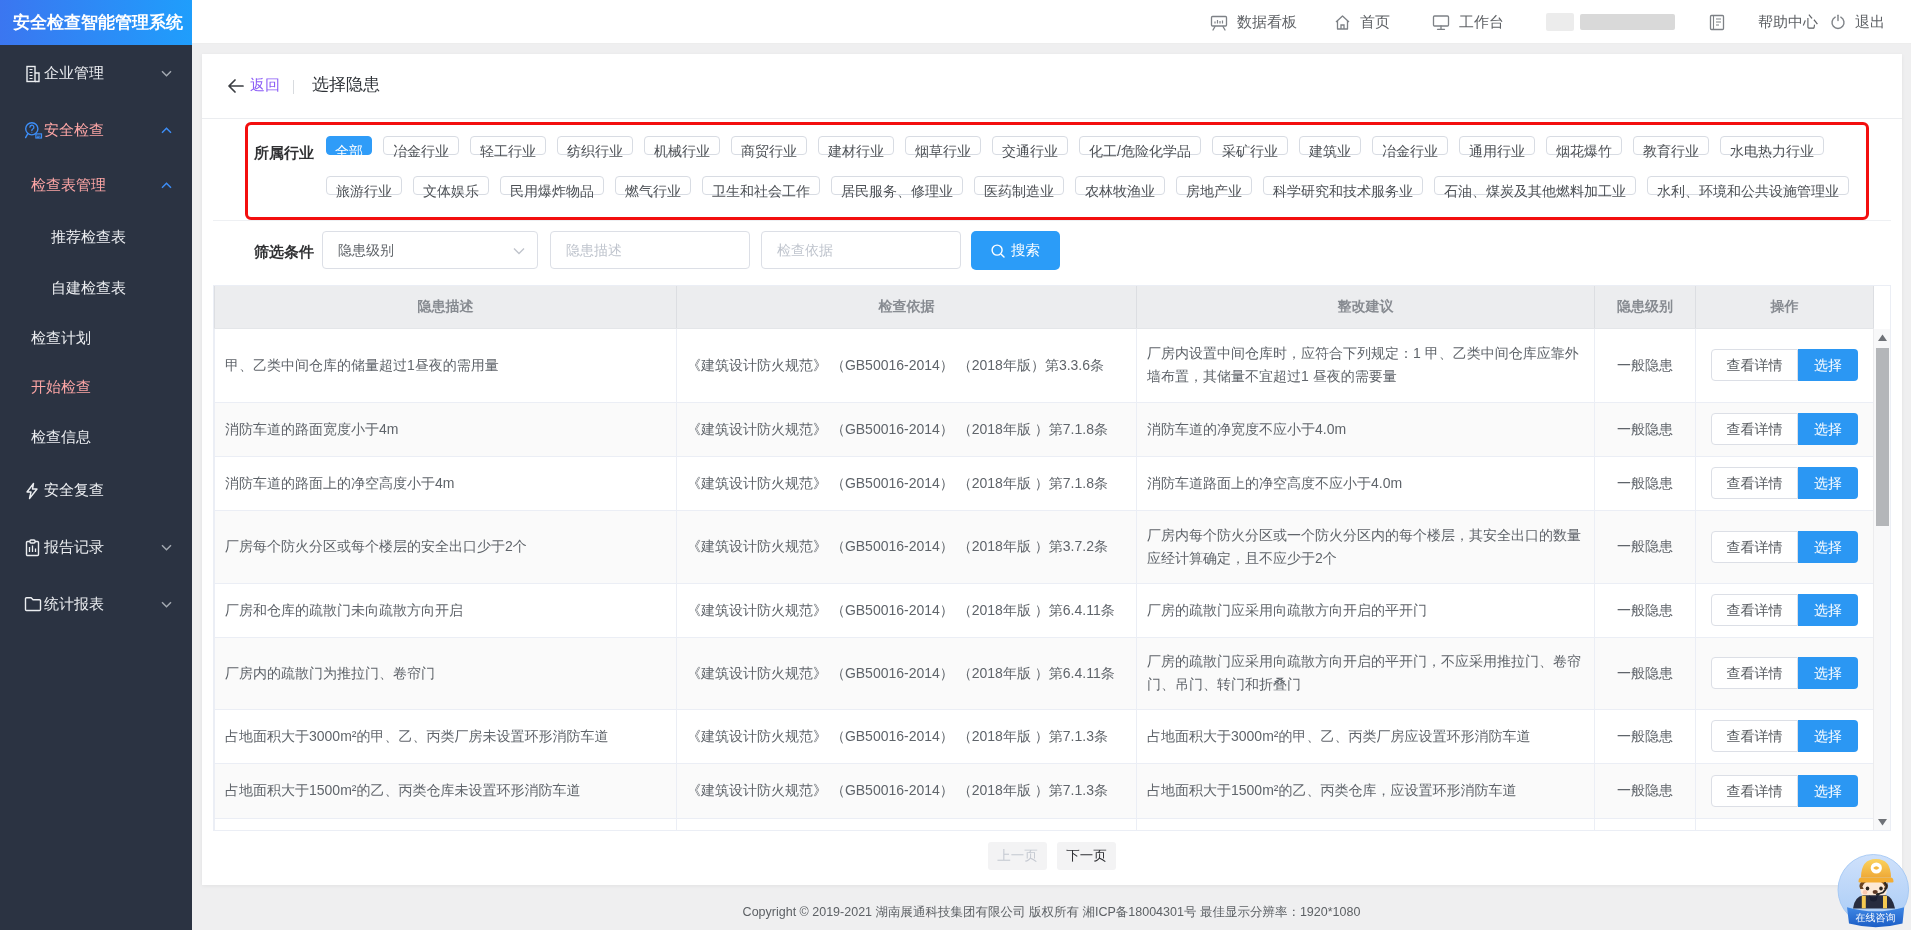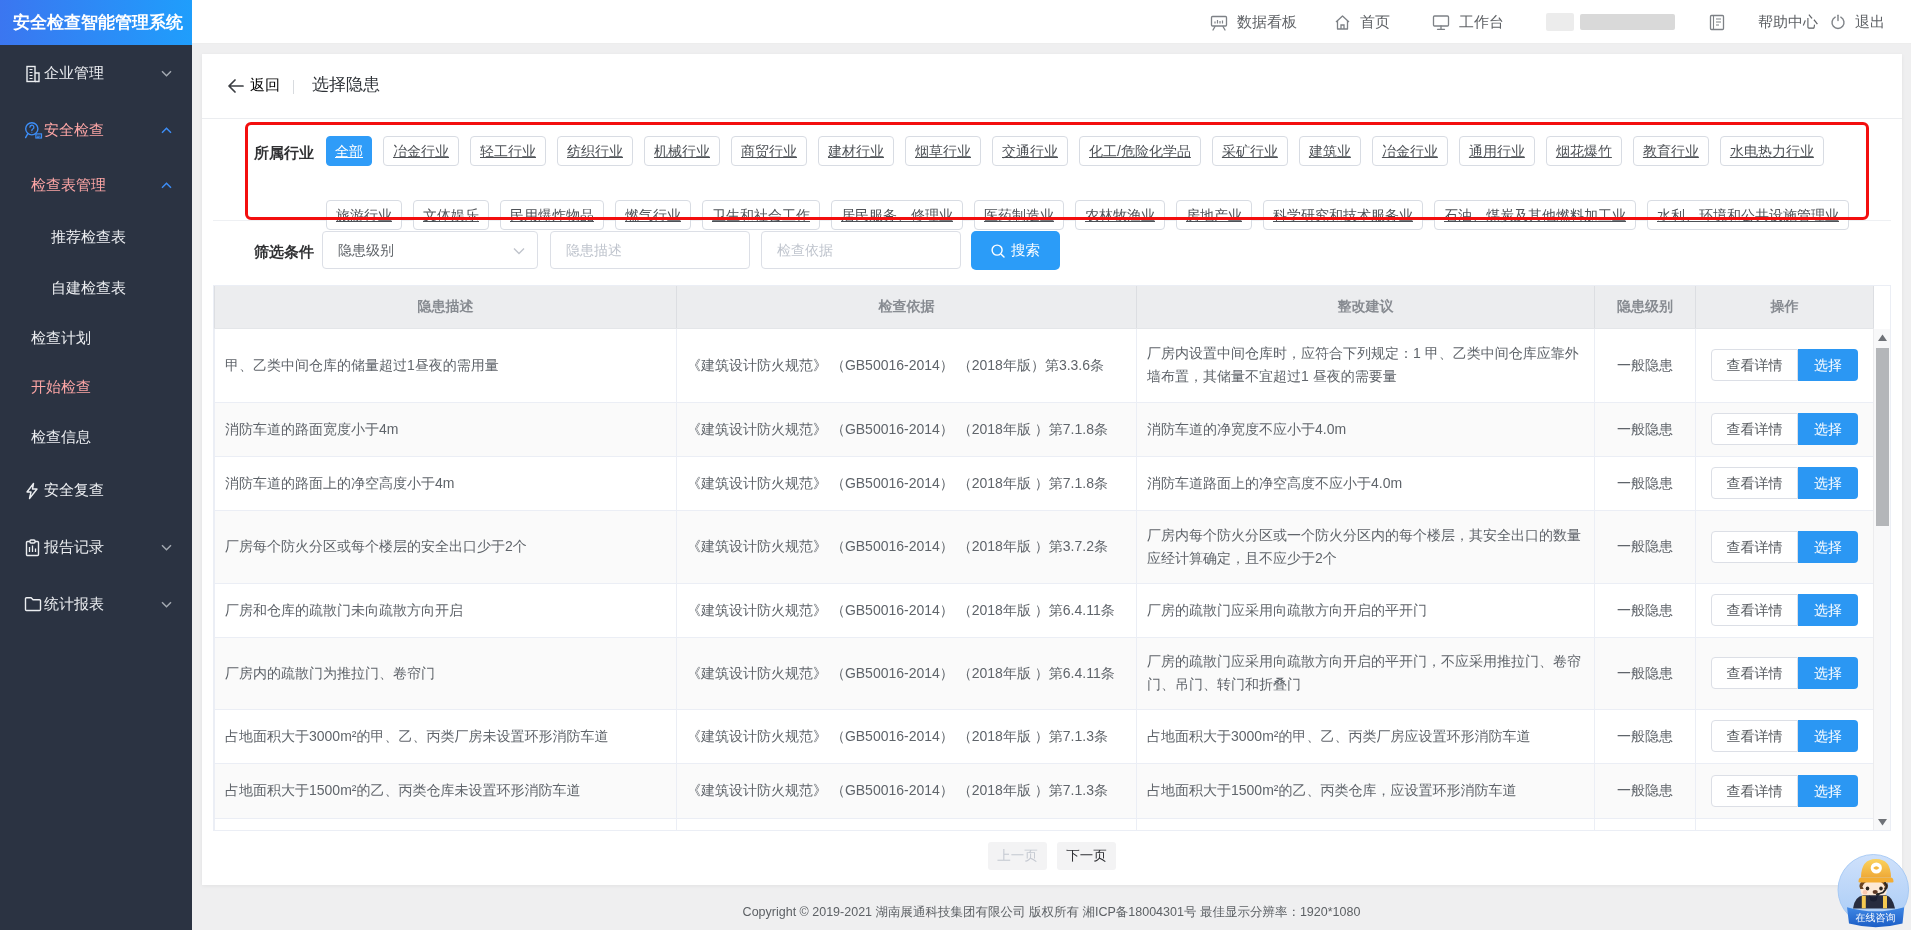--- a/index.html
+++ b/index.html
@@ -13,27 +13,27 @@
 .mi .t3{margin-left:51px;}
 .mi .chev{position:absolute;left:auto;right:20px;}
 .blue{color:#fca5a5;text-align:center;}
 
 #top{position:absolute;left:192px;top:0;width:1719px;height:44px;background:#fff;border-bottom:1px solid #ededed;z-index:4;}
 .tnav{position:absolute;top:0;height:44px;display:flex;align-items:center;color:#5f6266;font-size:15px;}
 .tnav svg{margin-right:9px;}
 
 #card{position:absolute;left:202px;top:54px;width:1700px;height:831px;background:#fff;box-shadow:0 1px 4px rgba(0,0,0,.06);}
 #chead{position:absolute;left:0;top:0;width:100%;height:65px;border-bottom:1px solid #ebedf0;}
-#chead .back{position:absolute;left:25px;top:22px;display:flex;align-items:center;color:#000000;font-size:15px;}
+#chead .back{position:absolute;left:25px;top:22px;display:flex;align-items:center;color:#8b5cf6;font-size:15px;}
 #chead .divi{position:absolute;left:91px;top:26px;width:1px;height:14px;background:#d8dbdf;}
 #chead .title{position:absolute;left:110px;top:19px;color:#2e3237;font-size:17px;}
 #secline{position:absolute;left:11px;top:166px;width:1678px;height:1px;background:#eef0f3;}
 .slabel{position:absolute;color:#303133;font-weight:bold;font-size:15px;}
 .prow{position:absolute;left:124px;display:flex;gap:11px;}
-.pill{height:30px;line-height:28px;border:1px solid #d8dce3;border-radius:4px;background:#fff;color:#4d5156;font-size:14px;padding:0 9px;white-space:nowrap;text-decoration:underline;}
+.pill{height:19px;line-height:28px;border:1px solid #d8dce3;border-radius:4px;background:#fff;color:#4d5156;font-size:14px;padding:0 9px;white-space:nowrap;}
 .pill.on{background:#2f9cf8;border-color:#2f9cf8;color:#fff;padding:0 8px;}
 
 .fitem{position:absolute;height:38px;border:1px solid #dcdfe6;border-radius:4px;background:#fff;font-size:14px;color:#bfc4cd;line-height:36px;padding-left:15px;}
 #fbtn{position:absolute;left:769px;top:177px;width:89px;height:39px;background:#2b9cf8;border-radius:5px;color:#fff;font-size:14.5px;display:flex;align-items:center;justify-content:center;}
 
 #tblwrap{position:absolute;left:11px;top:231px;width:1678px;height:546px;border:1px solid #ebeef5;overflow:hidden;}
 #tbl{border-collapse:collapse;table-layout:fixed;width:1659px;}
 #tbl th{background:#ecedef;color:#878b91;font-weight:bold;font-size:14px;height:42px;border:1px solid #dcdee2;border-top:none;border-bottom:1px solid #e4e6e9;}
 #tbl td{border:1px solid #ebeef5;color:#5f646a;font-size:14px;line-height:23px;padding:0 10px;vertical-align:middle;background:#fff;}
 #tbl tr.even td{background:#fafafa;}
@@ -195,21 +195,21 @@
       <div class="pill">交通行业</div>
       <div class="pill">化工/危险化学品</div>
       <div class="pill">采矿行业</div>
       <div class="pill">建筑业</div>
       <div class="pill">冶金行业</div>
       <div class="pill">通用行业</div>
       <div class="pill">烟花爆竹</div>
       <div class="pill">教育行业</div>
       <div class="pill">水电热力行业</div>
 </div>
-<div class="prow" style="top:122px;margin-top:24px;">
+<div class="prow" style="top:122px;">
   <div class="pill">旅游行业</div>
       <div class="pill">文体娱乐</div>
       <div class="pill">民用爆炸物品</div>
       <div class="pill">燃气行业</div>
       <div class="pill">卫生和社会工作</div>
       <div class="pill">居民服务、修理业</div>
       <div class="pill">医药制造业</div>
       <div class="pill">农林牧渔业</div>
       <div class="pill">房地产业</div>
       <div class="pill">科学研究和技术服务业</div>

